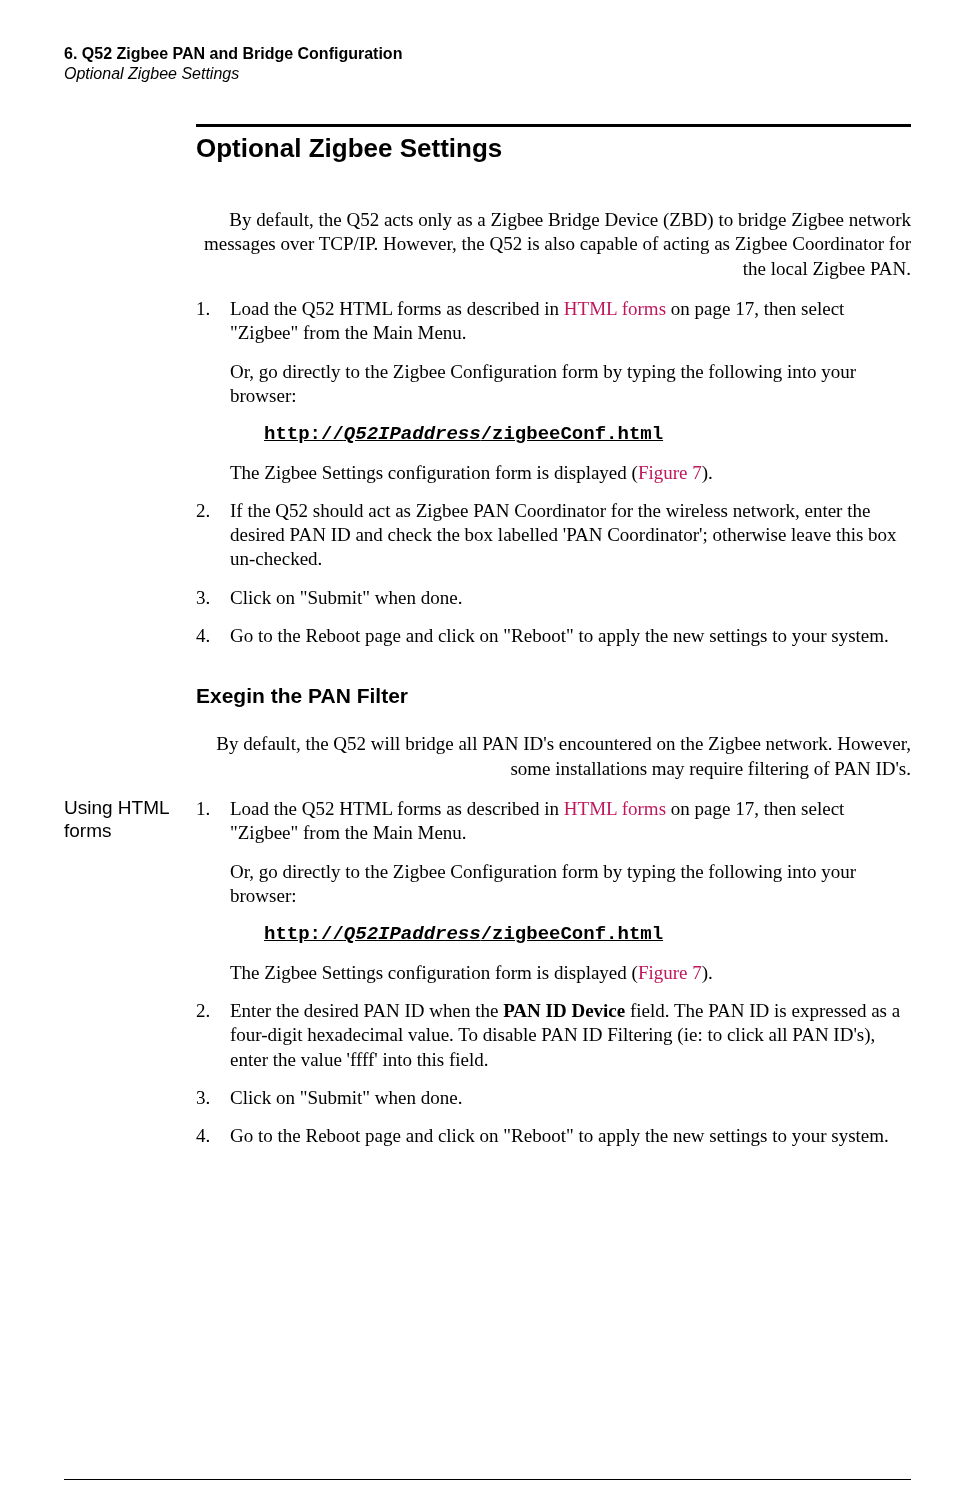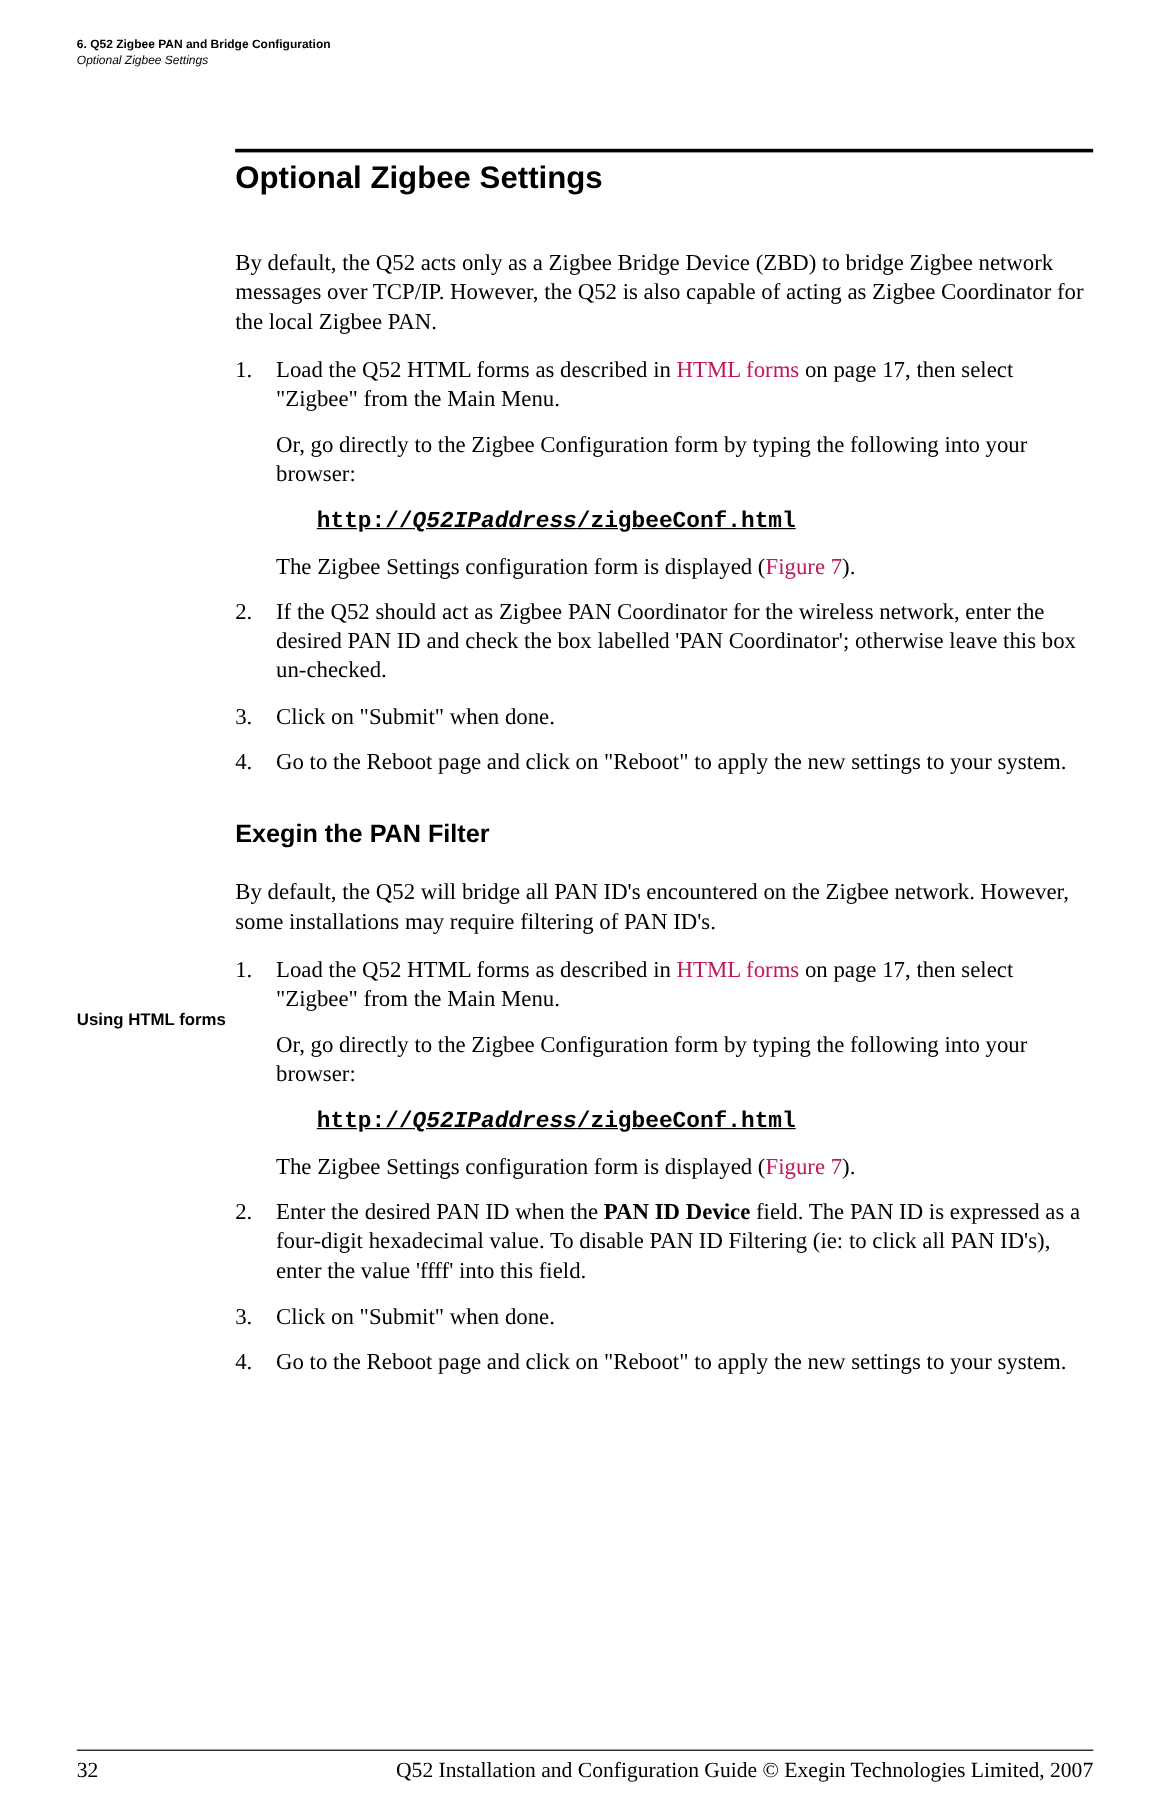--- a/index.html
+++ b/index.html
@@ -8,47 +8,46 @@
     padding: 0;
     width: 975px;
     height: 1512px;
     background: #fff;
     font-family: "Times New Roman", Times, serif;
     color: #000;
     position: relative;
   }
   .running-header {
     position: absolute;
-    top: 32px;
+    top: 44px;
     left: 64px;
     right: 64px;
     font-family: Arial, Helvetica, sans-serif;
-    font-size: 10px;
+    font-size: 16px;
     font-weight: bold;
     line-height: 1.25;
     color: #000;
   }
   .running-header .sub {
     font-style: italic;
     font-weight: normal;
   }
   .content-area {
     position: absolute;
     top: 124px;
     left: 64px;
     right: 64px;
   }
   .side-col {
     width: 132px;
     float: left;
     font-family: Arial, Helvetica, sans-serif;
-    font-weight: bold;
-    font-size: 14px;
+    font-weight: normal;
+    font-size: 19px;
     line-height: 1.2;
-    margin-top: 44px;
   }
   .main-col {
     margin-left: 132px;
   }
   .rule {
     border: none;
     border-top: 3px solid #000;
     margin: 0 0 6px 0;
   }
   h1.section {
@@ -60,21 +59,21 @@
   h2.subsection {
     font-family: Arial, Helvetica, sans-serif;
     font-weight: bold;
     font-size: 21px;
     margin: 0 0 24px 0;
   }
   p.body {
     font-size: 19px;
     line-height: 1.28;
     margin: 0 0 16px 0;
-    text-align: left;
+    text-align: right;
   }
   ol.steps {
     list-style: none;
     padding: 0;
     margin: 0 0 36px 0;
     counter-reset: step;
     font-size: 19px;
     line-height: 1.28;
   }
   ol.steps > li {
@@ -175,17 +174,13 @@
       </li>
       <li><span>Click on "Submit" when done.</span></li>
       <li><span>Go to the Reboot page and click on "Reboot" to apply the new settings to your system.</span></li>
     </ol>
   </div>
   <div class="clear"></div>
 </div>
 
 <div class="footer">
   <div class="line"></div>
-  <div class="row">
-    <span>32</span>
-    <span>Q52 Installation and Configuration Guide  © Exegin Technologies Limited, 2007</span>
-  </div>
 </div>
 
 </body></html>

